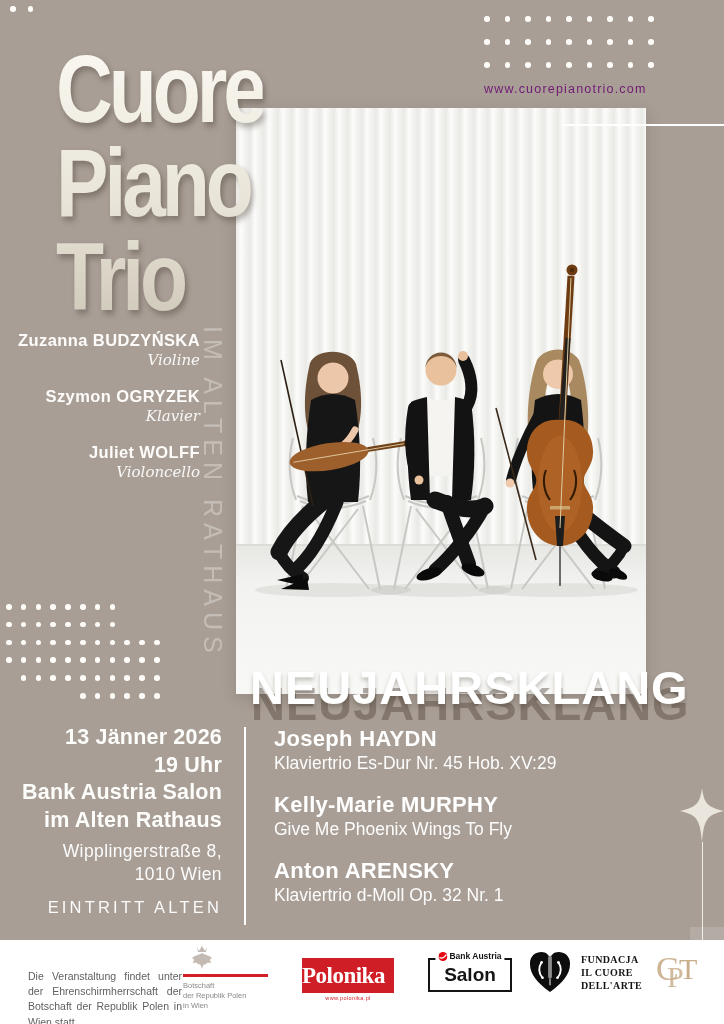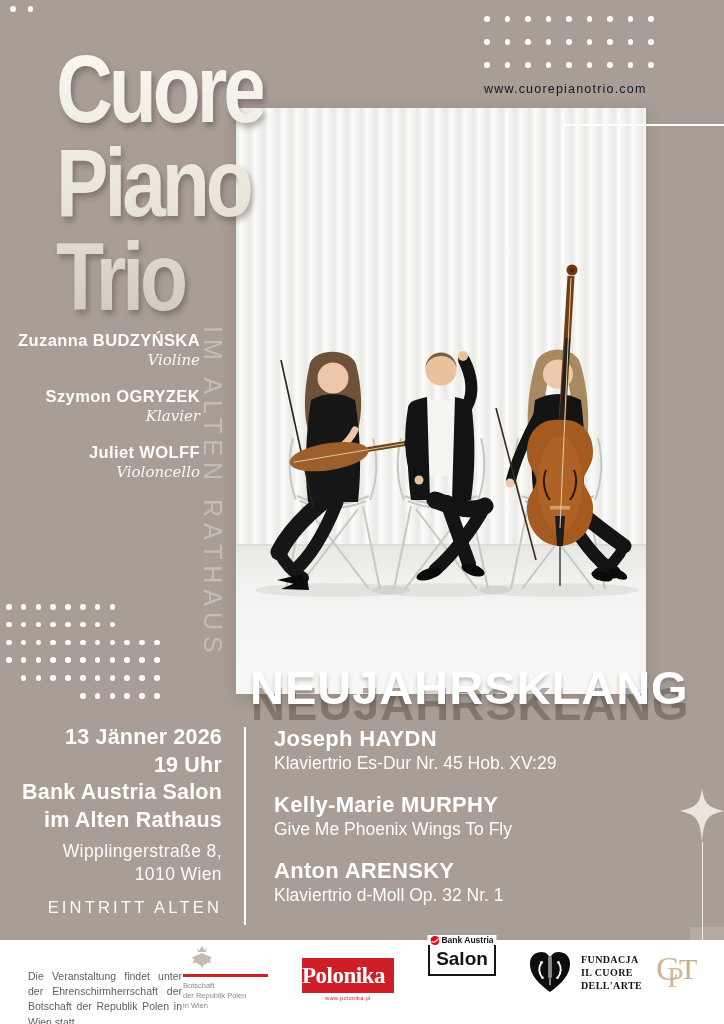--- a/index.html
+++ b/index.html
@@ -24,21 +24,21 @@
 
   
   .title{position:absolute; left:56px; top:42px; z-index:4; font-weight:700;
          font-size:96px; line-height:94px; letter-spacing:-5px;
          transform:scaleX(0.82); transform-origin:left top;
          background:linear-gradient(180deg,#faf8f2 0%, #e9e5d8 55%, #cfc9ba 100%);
          -webkit-background-clip:text; background-clip:text; color:transparent;
          filter:drop-shadow(3px 4px 3px rgba(60,50,42,0.38));}
 
   
-  .website{position:absolute; left:484px; top:82px; z-index:4; color:#0f172a;
+  .website{position:absolute; left:484px; top:82px; z-index:4; color:#701a75;
            font-size:12.5px; letter-spacing:1.2px;}
 
   
   .performers{position:absolute; right:524px; top:330px; text-align:right; z-index:4; color:#fff;}
   .performer{margin-bottom:17px;}
   .performer .name{font-size:16.5px; font-weight:700; letter-spacing:0.4px; line-height:21px; color:#fdfcfa;}
   .performer .instrument{font-family:"DejaVu Serif", serif; font-style:italic;
            font-size:15px; line-height:18px; color:rgba(255,255,255,0.92);}
 
   
@@ -80,21 +80,21 @@
   .embassy{position:absolute; left:183px; top:5px; width:100px;}
   .embassy .eagle{display:block; margin-left:6px;}
   .embassy .bar{width:85px; height:3px; background:#d22027; margin-top:3px;}
   .embassy .etext{margin-top:4px; font-size:7.5px; line-height:1.35; color:#8a8a8a;}
   .polonika{position:absolute; left:302px; top:18px; width:92px; text-align:center;}
   .polonika .box{width:92px; height:35px; background:var(--polonika_red); display:flex;
                  align-items:center; justify-content:flex-start;}
   .polonika .box span{font-family:"Liberation Serif", serif; font-weight:700; font-size:23px;
                  color:#fff; letter-spacing:-0.5px;}
   .polonika .url{margin-top:2px; font-size:5.5px; color:var(--polonika_red); letter-spacing:0.4px;}
-  .bank{position:absolute; left:428px; top:2px; width:68px; height:34px;
+  .bank{position:absolute; left:428px; top:18px; width:84px; height:34px;
         border:2.5px solid var(--ink);}
   .bank .brand{position:absolute; left:50%; top:-9px; transform:translateX(-50%);
         background:#fff; padding:0 3px; white-space:nowrap; display:flex; align-items:center; gap:2px;}
   .bank .brand span{font-size:8.5px; font-weight:700; color:var(--ink);}
   .bank .salon{font-size:19px; font-weight:700; color:var(--ink); text-align:center; line-height:29px;}
   .fundacja{position:absolute; left:528px; top:11px; display:flex; align-items:center; gap:9px;}
   .fundacja .ftext{font-family:"Liberation Serif", serif; font-size:10px; font-weight:600;
         line-height:1.3; color:var(--ink); letter-spacing:0.4px;}
   .cpt{position:absolute; left:656px; top:8px; width:48px; height:50px;}
   .cpt span{position:absolute; font-family:"Liberation Serif", serif; color:var(--gold);}

